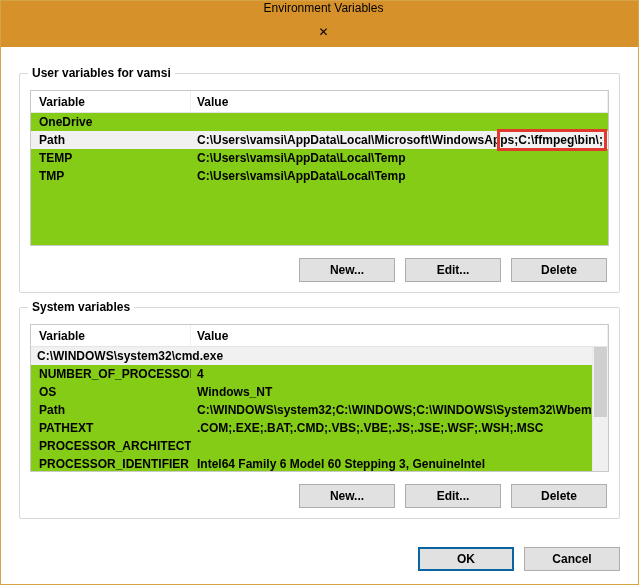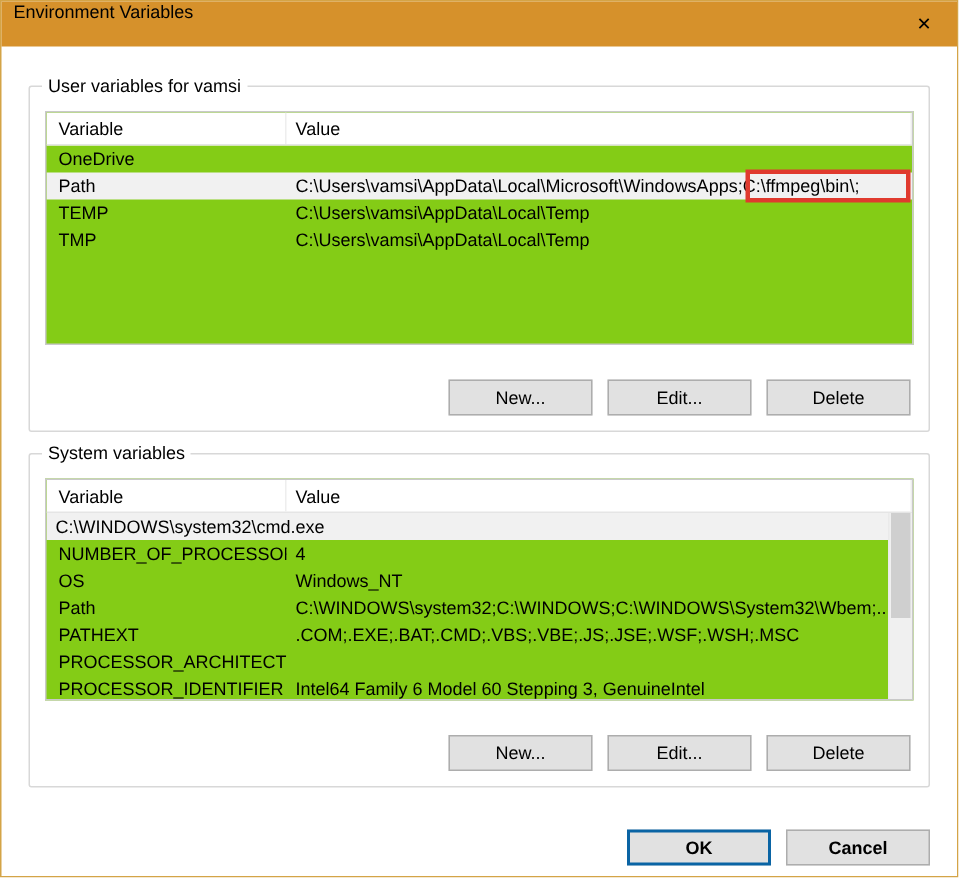--- a/index.html
+++ b/index.html
@@ -1,38 +1,38 @@
 <!DOCTYPE html>
 <html><head>
 <meta charset="utf-8">
 <style>
   * { box-sizing: border-box; font-family: "Segoe UI", Tahoma, sans-serif; font-size: 12px; }
   html, body { margin: 0; padding: 0; }
   body { background: #fff; }
   .window { width: 639px; height: 585px; background: #fff; border: 1px solid #d4a447; }
-  .titlebar { height: 30px; background: #d6912b; display: flex; padding: 0 0 0 8px; color: #000; }
+  .titlebar { height: 46px; background: #d6912b; display: flex; align-items: center; padding: 0 0 0 8px; color: #000; flex-direction: column; }
   .titlebar .title { flex: 1; font-size: 12px; }
   .titlebar .close { width: 44px; height: 30px; display: flex; align-items: center; justify-content: center; color: #000; }
   .content { padding: 12px 18px 12px 18px; }
-  .groupbox { border: 1px solid #d8d8d8; border-radius: 2px; margin-top: 14px; margin-bottom: 10px; padding: 10px 10px 10px 10px; position: relative; }
+  .groupbox { border: 1px solid #d8d8d8; border-radius: 2px; margin-top: 14px; margin-bottom: 10px; padding: 10px 10px 10px 10px; position: relative; font-weight: bold; }
   .groupbox .legend { position: absolute; top: -8px; left: 8px; background: #fff; padding: 0 4px; color: #000; }
   .listbox { border: 1px solid #c9c9c9; background: #84cc16; margin-top: 6px; height: 156px; overflow: hidden; position: relative; }
   .listbox.short { height: 148px; }
   .list-inner { position: absolute; inset: 0; overflow: hidden; }
   .header-row { display: flex; border-bottom: 1px solid #e5e5e5; background: #fff; height: 22px; align-items: center; }
   .col-var { width: 160px; padding-left: 8px; color: #000; }
   .col-val { flex: 1; padding-left: 6px; color: #000; }
   .header-row .col-var, .header-row .col-val { border-right: 1px solid #eee; height: 100%; display: flex; align-items: center; }
   .row { display: flex; height: 18px; align-items: center; }
   .row.sel { background: #f1f1f1; }
   .row .col-var { width: 160px; padding-left: 8px; white-space: nowrap; overflow: hidden; }
   .row .col-val { flex: 1; padding-left: 6px; white-space: nowrap; overflow: hidden; padding-right: 8px; }
   .scrollbar { position: absolute; right: 0; top: 22px; bottom: 0; width: 16px; background: #f0f0f0; border-left: 1px solid #eaeaea; }
   .scrollbar .thumb { position: absolute; left: 1px; right: 1px; top: 0; height: 70px; background: #cfcfcf; }
-  .btnrow { display: flex; justify-content: flex-end; gap: 10px; margin-top: 23px; padding-right: 2px; }
+  .btnrow { display: flex; justify-content: flex-end; gap: 10px; margin-top: 12px; padding-right: 2px; }
   .btn { width: 96px; height: 24px; border: 1px solid #adadad; background: #e1e1e1; display: flex; align-items: center; justify-content: center; cursor: default; }
   .btn.primary { border: 2px solid #0a64a4; background: #e1e1e1; }
   .bottom-btns { display: flex; justify-content: flex-end; gap: 10px; padding: 6px 18px 12px 0; font-weight: bold; }
   .highlight-box { position: absolute; border: 3px solid #e03a2e; pointer-events: none; }
   .rows-area { position: relative; }
 </style>
 </head>
 <body>
 
 <div class="window">

